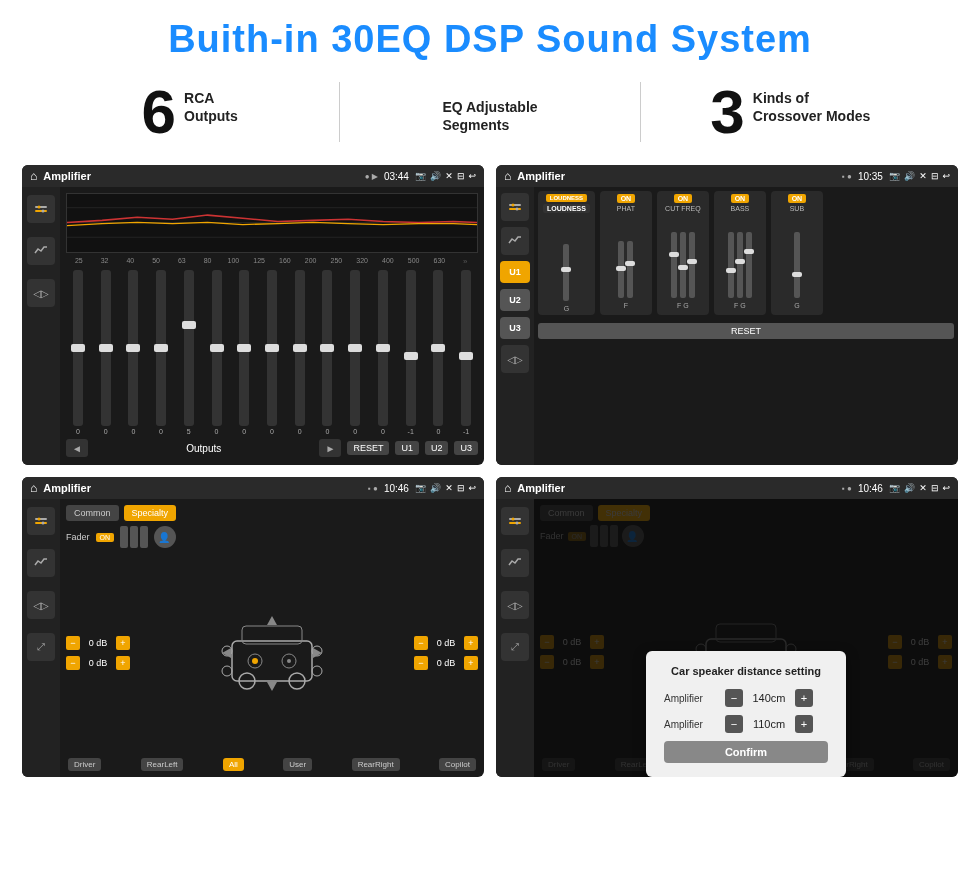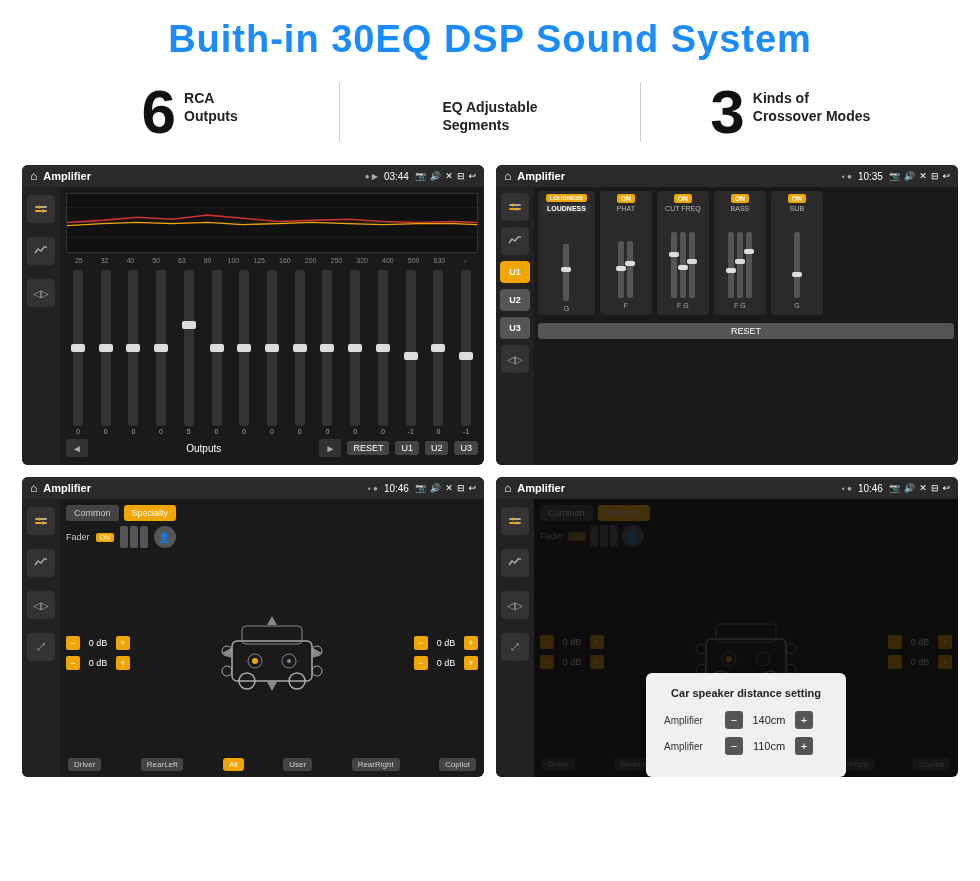--- a/index.html
+++ b/index.html
@@ -1142,19 +1142,20 @@
               <div class="modal-minus">−</div>
               <span class="modal-value">140cm</span>
               <div class="modal-plus">+</div>
             </div>
             <div class="modal-row">
               <span class="modal-row-label">Amplifier</span>
               <div class="modal-minus">−</div>
               <span class="modal-value">110cm</span>
               <div class="modal-plus">+</div>
             </div>
+            <div class="modal-confirm">Confirm</div>
           </div>
         </div>
       </div>
     </div>
   </div>
 
 </div>
 
 </body></html>

